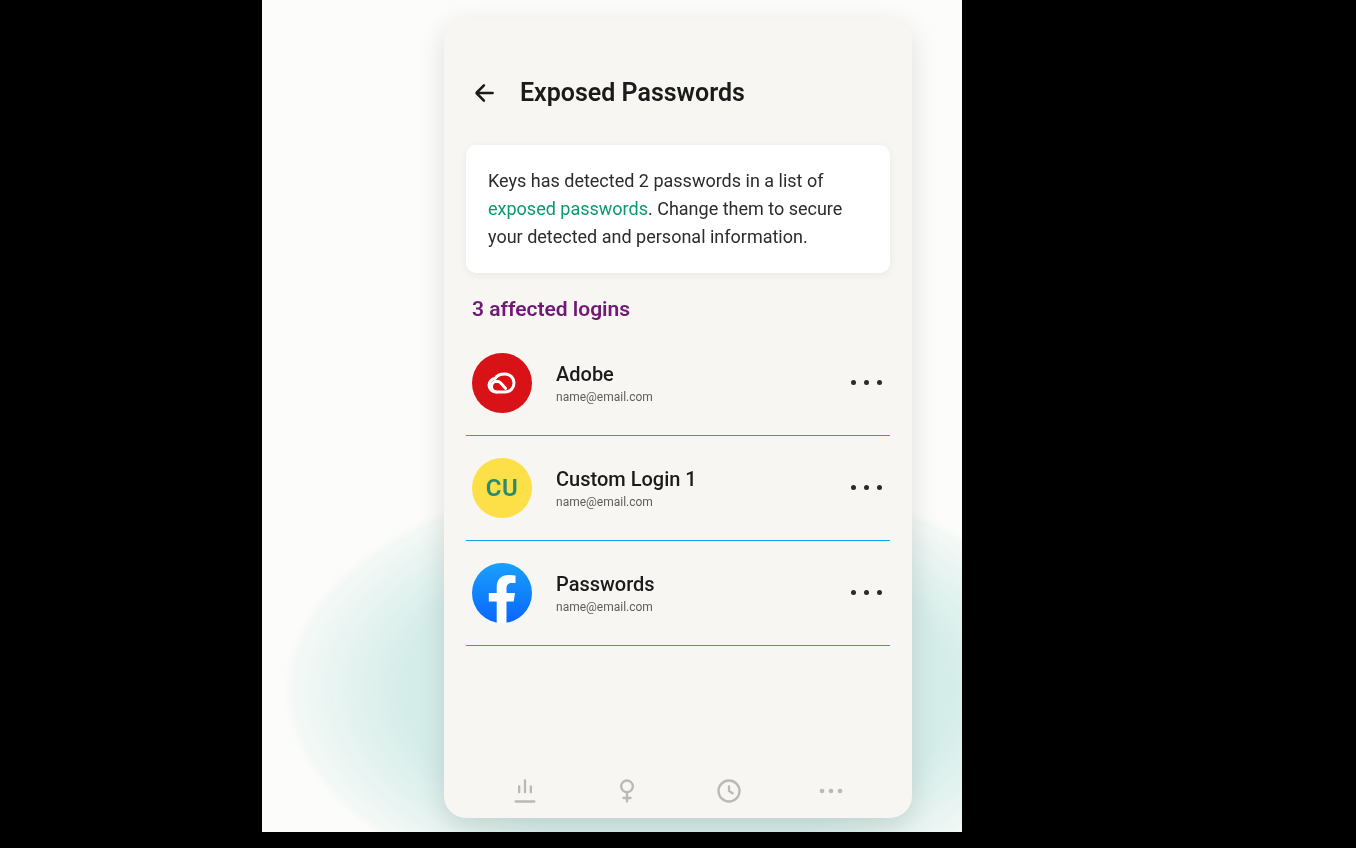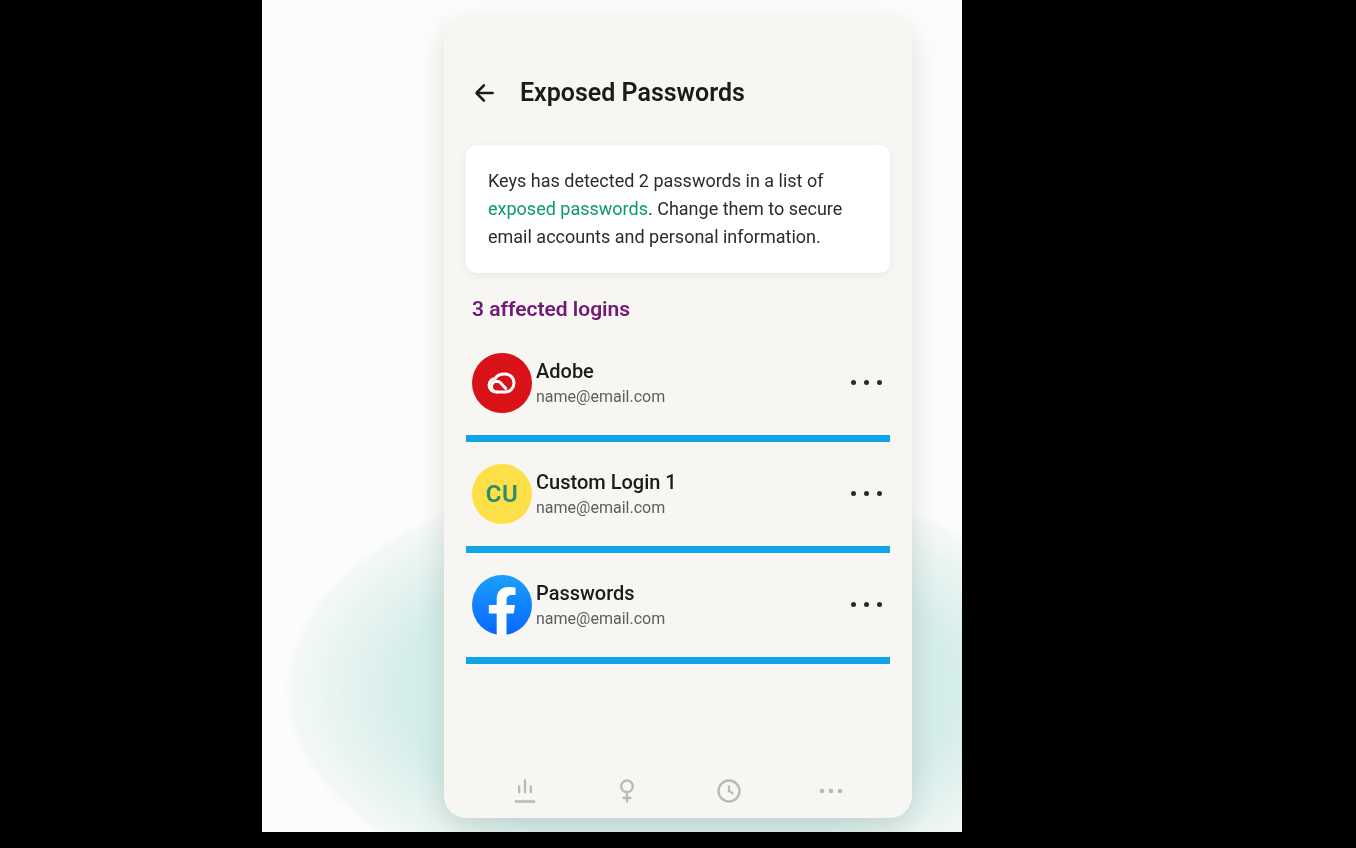--- a/index.html
+++ b/index.html
@@ -88,22 +88,22 @@
   color: #701a75;
   padding: 0 28px 4px;
 }
 
 .login-list { padding: 6px 22px 0; }
 
 .login-item {
   display: flex;
   align-items: center;
   padding: 22px 6px;
-  border-bottom: 7px solid #0ea5e9;
-  gap: 4px;
+  border-bottom: 1px solid #0ea5e9;
+  gap: 24px;
   cursor: pointer;
 }
 
 .login-icon {
   width: 60px;
   height: 60px;
   border-radius: 50%;
   flex-shrink: 0;
   display: flex;
   align-items: center;
@@ -119,21 +119,21 @@
   font-weight: 600;
   font-size: 24px;
   letter-spacing: 0.5px;
 }
 
 .icon-facebook { background: linear-gradient(180deg,#1aa0fb 0%,#0866ff 100%); }
 .icon-facebook svg { display:block; }
 
 .login-text { flex: 1; }
 .login-title { font-size: 20px; font-weight: 500; color: #1b1b1b; margin-bottom: 4px; }
-.login-sub { font-size: 16px; color: #5e5e5e; }
+.login-sub { font-size: 12px; color: #5e5e5e; }
 
 .more-btn {
   width: 36px; height: 36px;
   display: flex; align-items: center; justify-content: center;
   cursor: pointer;
   color: #2b2b2b;
   font-size: 0;
   gap: 4px;
 }
 .more-btn span.dot {
@@ -173,21 +173,21 @@
       <div class="back-arrow">
         <svg width="26" height="26" viewBox="0 0 24 24" fill="none">
           <path d="M19 12H5" stroke="#1b1b1b" stroke-width="2.4" stroke-linecap="round"></path>
           <path d="M11 5L4.5 11.5a.7.7 0 000 1L11 19" stroke="#1b1b1b" stroke-width="2.4" stroke-linecap="round" stroke-linejoin="round"></path>
         </svg>
       </div>
       <div class="page-title">Exposed Passwords</div>
     </div>
 
     <div class="info-card">
-      <span>Keys has detected 2 passwords in a list of </span><span class="link">exposed passwords</span><span>. Change them to secure email accounts and personal information.</span>
+      <span>Keys has detected 2 passwords in a list of </span><span class="link">exposed passwords</span><span>. Change them to secure your detected and personal information.</span>
     </div>
 
     <div class="section-heading">3 affected logins</div>
 
     <div class="login-list">
 
       <div class="login-item">
         <div class="login-icon icon-adobe">
           <svg width="40" height="40" viewBox="0 0 40 40">
             <path d="M23 11c5.2 0 9 4 9 9s-3.8 9-9 9h-8.4C10.2 29 7 26 7 22.3c0-3.4 2.6-6.4 6.1-6.7C14.6 12.7 18.5 11 23 11z" fill="none" stroke="#ffffff" stroke-width="3" stroke-linecap="round" stroke-linejoin="round"></path>

